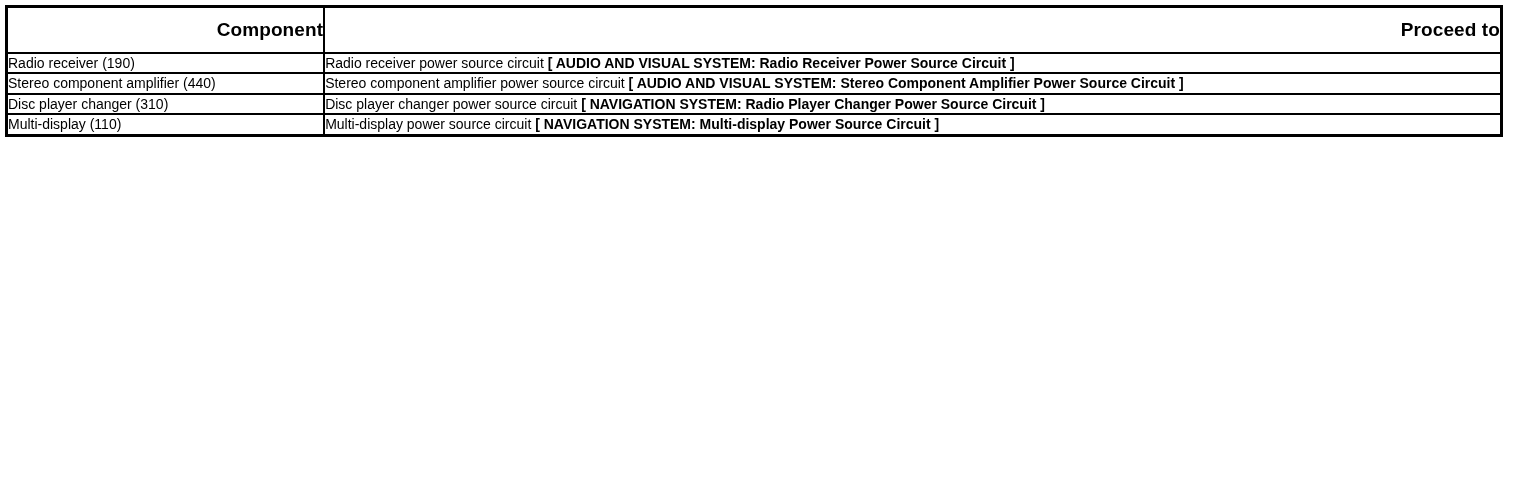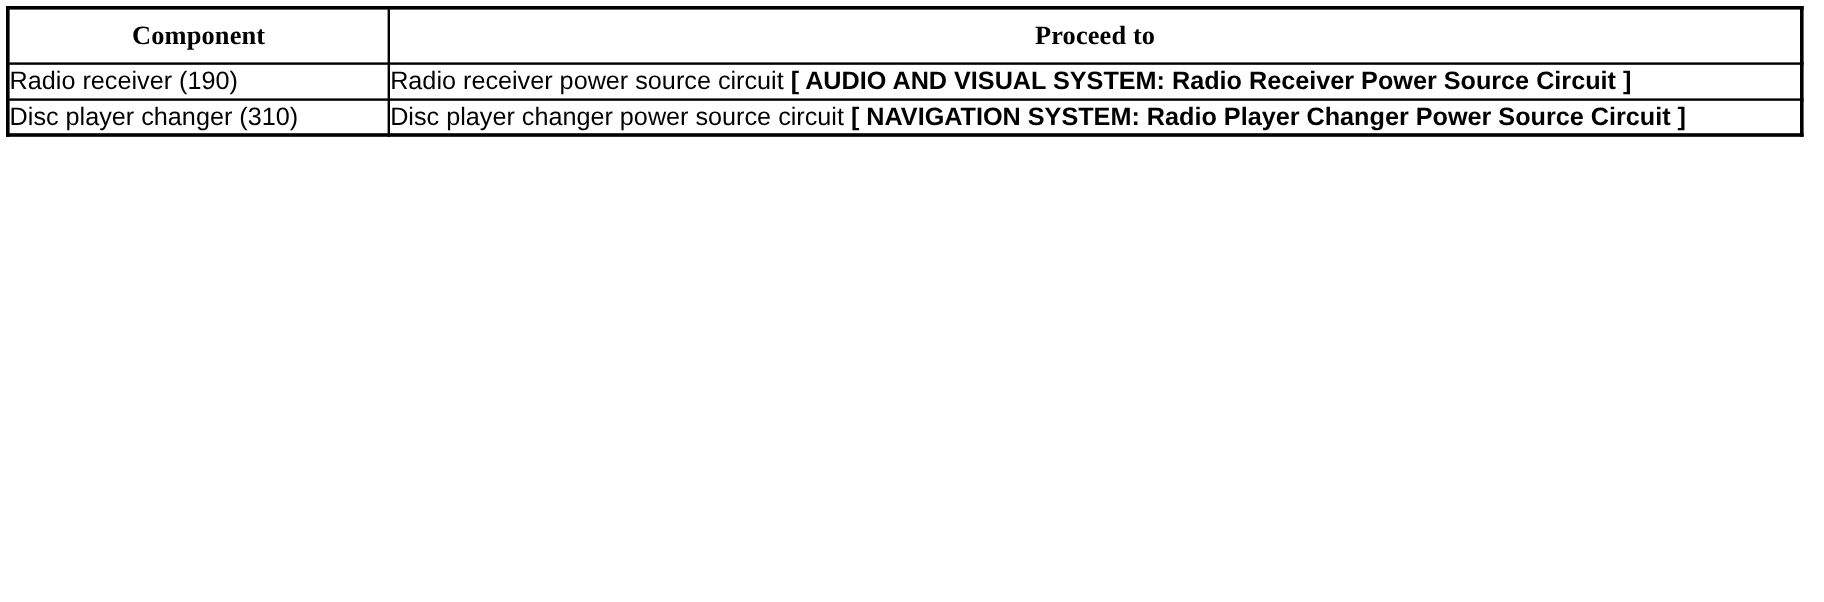--- a/index.html
+++ b/index.html
@@ -41,33 +41,32 @@
   #proceed-table td {
     border: 2px solid #000000;
     padding: 0;
     vertical-align: middle;
     background: #ffffff;
   }
 
   
   thead tr th {
     border-bottom: 3px solid #000000;
-    text-align: center;
+    text-align: right;
     font-weight: bold;
-    font-size: 22px;
+    font-size: 19px;
     line-height: 1.15;
     height: 44px;
     padding: 0 6px;
     letter-spacing: 0.1px;
-    font-family: Liberation Serif, serif;
   }
 
   
   tbody td {
-    font-size: 21px;
+    font-size: 14px;
     line-height: 1.32;
     padding: 6px 7px 7px 7px;
   }
 
   td.cell-component {
     vertical-align: middle;
     font-weight: normal;
   }
 
   td.cell-proceed {
@@ -103,19 +102,27 @@
         <th>Proceed to</th>
       </tr>
     </thead>
     <tbody id="table-body">
 
     <tr class="row-tall">
           <td class="cell-component">Radio receiver (190)</td>
           <td class="cell-proceed"><span class="plain">Radio receiver power source circuit </span><span class="ref">[ AUDIO AND VISUAL SYSTEM: Radio Receiver Power Source Circuit ]</span></td>
         </tr>
         <tr class="row-tall">
+          <td class="cell-component">Stereo component amplifier (440)</td>
+          <td class="cell-proceed"><span class="plain">Stereo component amplifier power source circuit </span><span class="ref">[ AUDIO AND VISUAL SYSTEM: Stereo Component Amplifier Power Source Circuit ]</span></td>
+        </tr>
+        <tr class="row-tall">
           <td class="cell-component">Disc player changer (310)</td>
           <td class="cell-proceed"><span class="plain">Disc player changer power source circuit </span><span class="ref">[ NAVIGATION SYSTEM: Radio Player Changer Power Source Circuit ]</span></td>
+        </tr>
+        <tr>
+          <td class="cell-component">Multi-display (110)</td>
+          <td class="cell-proceed"><span class="plain">Multi-display power source circuit </span><span class="ref">[ NAVIGATION SYSTEM: Multi-display Power Source Circuit ]</span></td>
         </tr>
       </tbody>
   </table>
 
 </div>
 
 </body></html>

